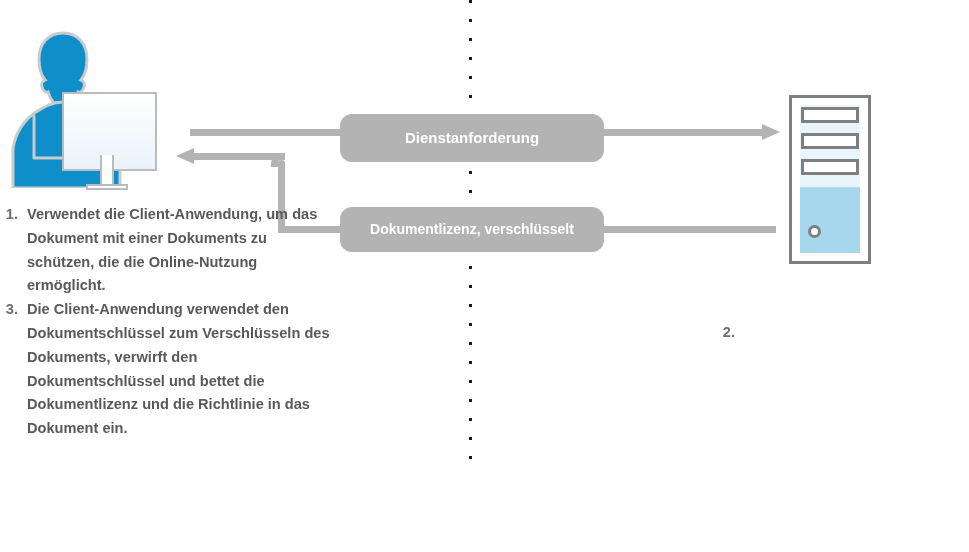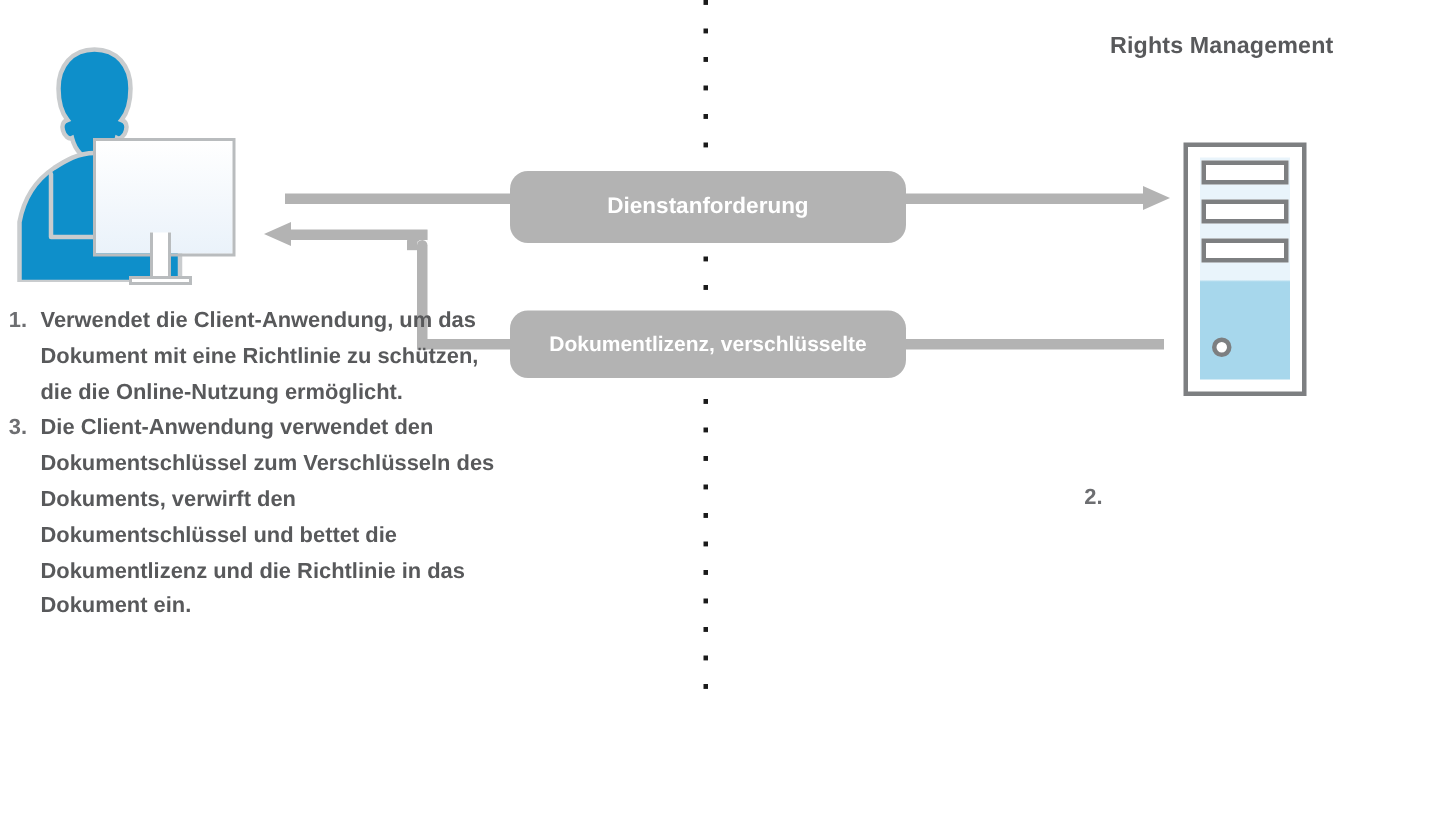--- a/index.html
+++ b/index.html
@@ -272,21 +272,20 @@
   }
   .step-text { flex: 1; }
 </style>
 </head>
 <body>
 
 <div class="stage">
 
   <div class="divider"></div>
 
-  <div class="section-title">Rights Management</div>
 
   <div class="person">
     <svg width="140" height="160" viewBox="0 0 140 160" xmlns="http://www.w3.org/2000/svg">
       <g stroke="#c9ccce" stroke-width="3" fill="#0e8fca">
         <path d="M63,5 C48,5 39,16 39,31 C39,40 41,47 45,52 C42,53 41,56 42,59 C43,63 46,65 48,64
                  C50,72 56,79 63,79 C70,79 76,72 78,64 C80,65 83,63 84,59 C85,56 84,53 81,52
                  C85,47 87,40 87,31 C87,16 78,5 63,5 Z"></path>
         <path d="M63,74 C52,74 44,79 36,84 C24,92 16,104 13,120 L13,160 L120,160 L120,122
                  C116,104 106,92 92,84 C84,79 74,74 63,74 Z"></path>
       </g>
@@ -318,28 +317,28 @@
 
   <div class="conn line-resp-right"></div>
   <div class="conn line-resp-h-low"></div>
   <div class="conn line-resp-v"></div>
   <div class="corner-resp"></div>
   <div class="conn line-resp-h-top"></div>
   <div class="arrow-resp-head"></div>
 
   <div class="pill pill-response">
     <span>
-      <span>Dokumentlizenz, verschlüsselte</span><br>
+      <span>Dokumentlizenz, verschlüsselt</span><br>
     </span>
   </div>
 
   <div class="steps steps-left">
     <div class="step">
       <div class="step-num">1.</div>
-      <div class="step-text">Verwendet die Client-Anwendung, um das Dokument mit eine Richtlinie zu schützen, die die Online-Nutzung ermöglicht.</div>
+      <div class="step-text">Verwendet die Client-Anwendung, um das Dokument mit einer Dokuments zu schützen, die die Online-Nutzung ermöglicht.</div>
     </div>
     <div class="step">
       <div class="step-num">3.</div>
       <div class="step-text">Die Client-Anwendung verwendet den Dokumentschlüssel zum Verschlüsseln des Dokuments, verwirft den Dokumentschlüssel und bettet die Dokumentlizenz und die Richtlinie in das Dokument ein.</div>
     </div>
   </div>
 
   <div class="steps steps-right">
     <div class="step">
       <div class="step-num">2.</div>

